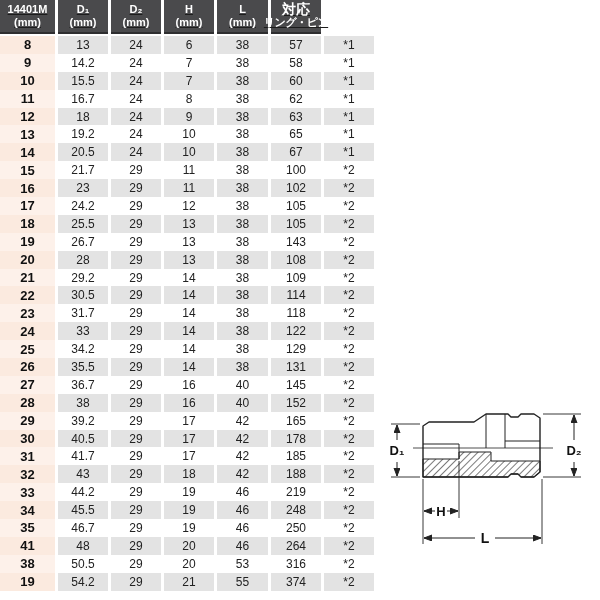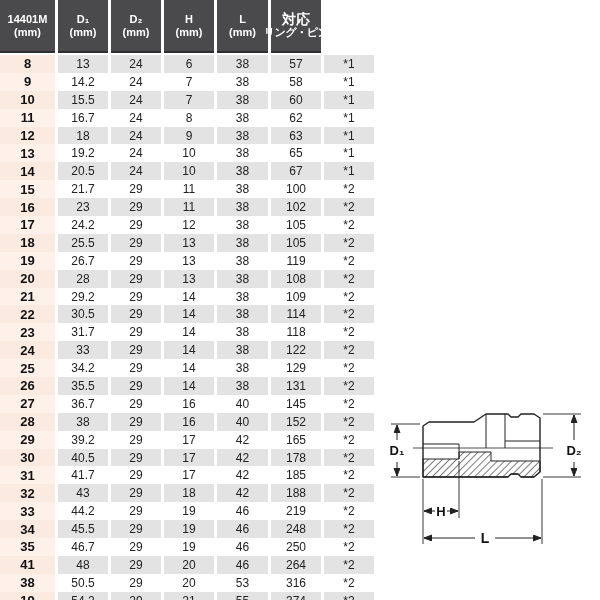--- a/index.html
+++ b/index.html
@@ -3,21 +3,21 @@
 <meta charset="utf-8">
 <style>
   html,body{margin:0;padding:0}
   body{
     width:600px;height:600px;background:#ffffff;position:relative;overflow:hidden;
     font-family:"Liberation Sans","DejaVu Sans",sans-serif;color:#1c1c1c;
   }
   .spec-table{position:absolute;left:0;top:0;width:376px}
   .thead{
     display:grid;grid-template-columns:55px 50px 50px 50px 51px 50px 50px;
-    column-gap:3px;height:53px;
+    column-gap:3px;height:34px;text-decoration:underline;
   }
   .th{
     background:#4a4a4c;color:#ffffff;display:flex;flex-direction:column;
     align-items:center;justify-content:center;font-weight:bold;
     font-size:11px;line-height:13px;border-bottom:2px solid #2e2e30;text-align:center;
   }
   .th .l1{white-space:nowrap}
   .th .l2{white-space:nowrap}
   .th.th-last .l1{font-size:14px}
   .th.th-last .l2{font-size:11px;letter-spacing:-0.5px}
@@ -170,21 +170,21 @@
         <div class="cell c4">38</div>
         <div class="cell c5">105</div>
         <div class="cell c6">*2</div>
       </div>
       <div class="trow odd">
         <div class="cell c0">19</div>
         <div class="cell c1">26.7</div>
         <div class="cell c2">29</div>
         <div class="cell c3">13</div>
         <div class="cell c4">38</div>
-        <div class="cell c5">119</div>
+        <div class="cell c5">143</div>
         <div class="cell c6">*2</div>
       </div>
       <div class="trow even">
         <div class="cell c0">20</div>
         <div class="cell c1">28</div>
         <div class="cell c2">29</div>
         <div class="cell c3">13</div>
         <div class="cell c4">38</div>
         <div class="cell c5">108</div>
         <div class="cell c6">*2</div>

